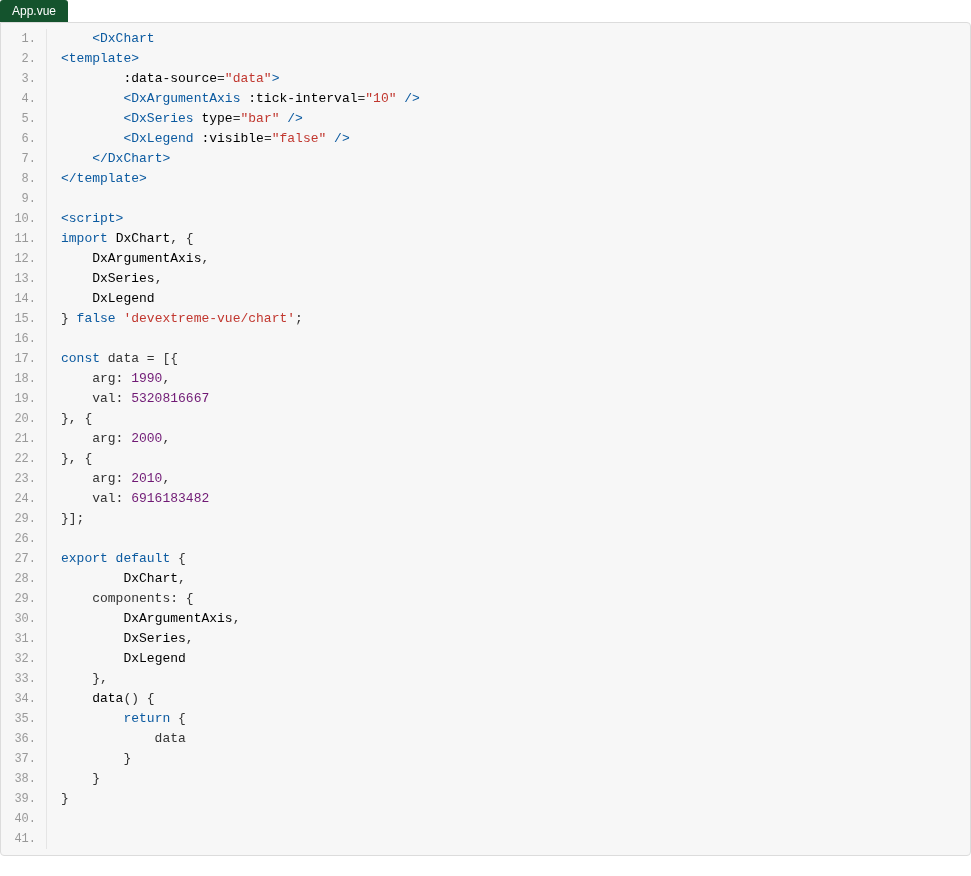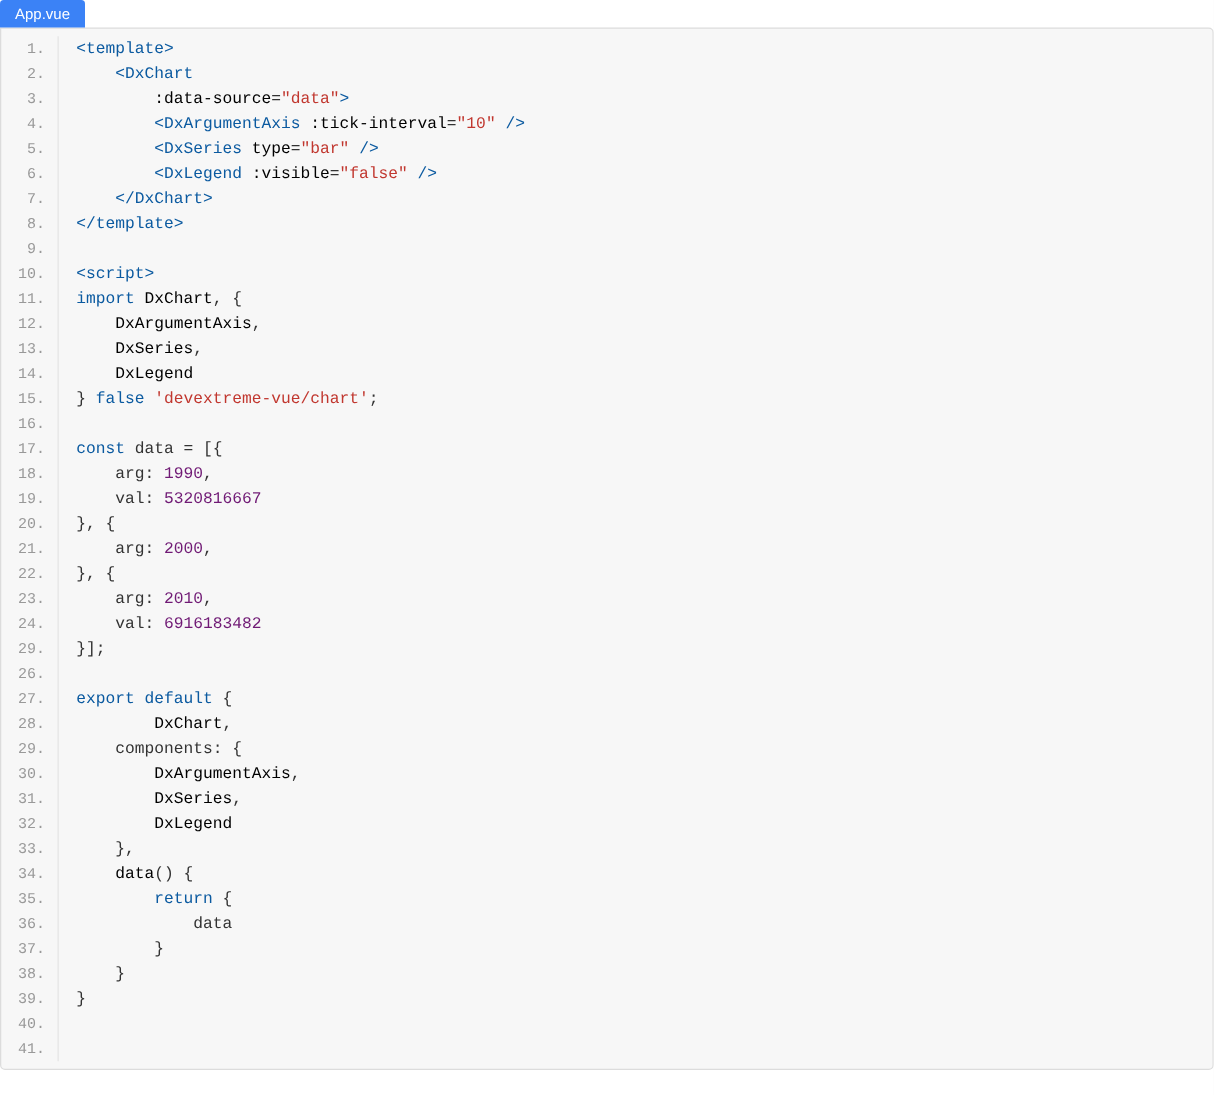--- a/index.html
+++ b/index.html
@@ -9,21 +9,21 @@
     background: #ffffff;
     padding: 0;
   }
   .container {
     width: 971px;
   }
   .tab-bar {
     display: flex;
   }
   .tab {
-    background: #3b82f6;
+    background: #14532d;
     color: #ffffff;
     padding: 4px 12px;
     font-size: 12px;
     font-family: Arial, sans-serif;
     border-radius: 3px 3px 0 0;
   }
   .code-panel {
     border: 1px solid #dcdcdc;
     border-radius: 0 4px 4px 4px;
     background: #f7f7f7;
@@ -105,22 +105,22 @@
         <div class="ln">34.</div>
         <div class="ln">35.</div>
         <div class="ln">36.</div>
         <div class="ln">37.</div>
         <div class="ln">38.</div>
         <div class="ln">39.</div>
         <div class="ln">40.</div>
         <div class="ln">41.</div>
       </div>
     <div class="code" id="code">
+        <div class="line"><span>    </span><span class="c-tag">&lt;DxChart</span></div>
         <div class="line"><span class="c-tag">&lt;template&gt;</span></div>
-        <div class="line"><span>    </span><span class="c-tag">&lt;DxChart</span></div>
         <div class="line"><span>        </span><span class="c-attr">:data-source</span><span class="c-punc">=</span><span class="c-str">"data"</span><span class="c-tag">&gt;</span></div>
         <div class="line"><span>        </span><span class="c-tag">&lt;DxArgumentAxis</span><span> </span><span class="c-attr">:tick-interval</span><span class="c-punc">=</span><span class="c-str">"10"</span><span class="c-tag"> /&gt;</span></div>
         <div class="line"><span>        </span><span class="c-tag">&lt;DxSeries</span><span> </span><span class="c-attr">type</span><span class="c-punc">=</span><span class="c-str">"bar"</span><span class="c-tag"> /&gt;</span></div>
         <div class="line"><span>        </span><span class="c-tag">&lt;DxLegend</span><span> </span><span class="c-attr">:visible</span><span class="c-punc">=</span><span class="c-str">"false"</span><span class="c-tag"> /&gt;</span></div>
         <div class="line"><span>    </span><span class="c-tag">&lt;/DxChart&gt;</span></div>
         <div class="line"><span class="c-tag">&lt;/template&gt;</span></div>
         <div class="line"><span></span></div>
         <div class="line"><span class="c-tag">&lt;script&gt;</span></div>
         <div class="line"><span class="c-kw">import</span><span> </span><span class="c-attr">DxChart</span><span class="c-punc">, {</span></div>
         <div class="line"><span>    </span><span class="c-attr">DxArgumentAxis</span><span class="c-punc">,</span></div>

